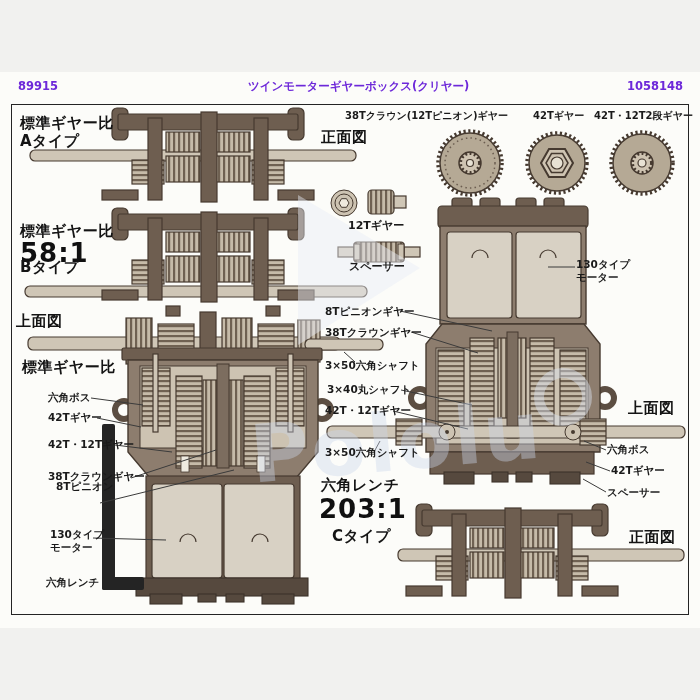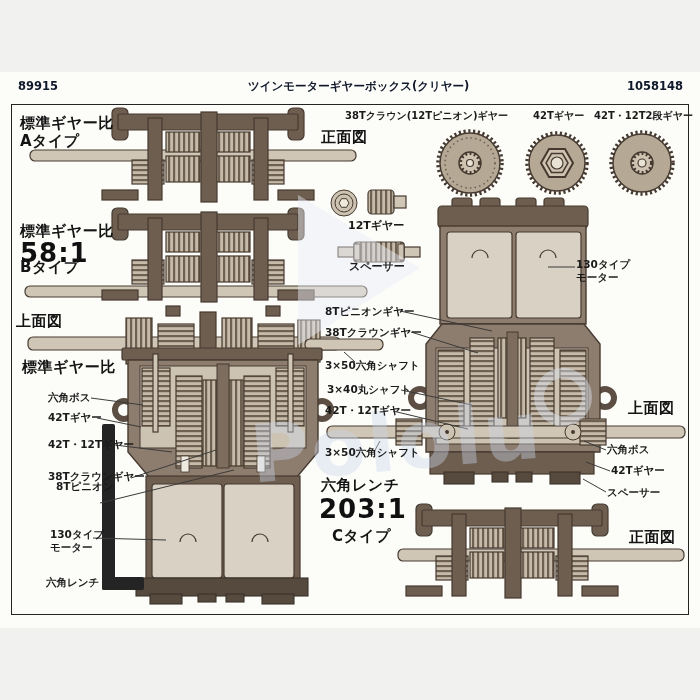--- a/index.html
+++ b/index.html
@@ -1,19 +1,19 @@
 <!DOCTYPE html>
 <html><head>
 <meta charset="utf-8">
 <style>
   html,body{margin:0;padding:0;}
   body{font-family:"DejaVu Sans",sans-serif;background:#eceded;}
   .stage{position:relative;width:700px;height:700px;background:#f1f1ef;overflow:hidden;}
   .paper{position:absolute;left:0;top:72px;width:700px;height:556px;background:#fcfcf9;}
-  .header-row{position:absolute;left:0;top:79px;width:700px;height:20px;color:#0f172a;}
+  .header-row{position:absolute;left:0;top:79px;width:700px;height:20px;color:#6d28d9;}
   .hdr{position:absolute;font-weight:bold;font-size:11.5px;letter-spacing:0;white-space:nowrap;}
   .diagram-box{position:absolute;left:11px;top:104px;width:678px;height:511px;border:1.6px solid #242424;background:transparent;box-sizing:border-box;}
   svg.draw{position:absolute;left:0;top:0;width:700px;height:700px;}
   
   .fd{fill:#6e5e50;stroke:#463a30;stroke-width:1.2}
   .fd2{fill:#56493e;stroke:#3c322a;stroke-width:1.1}
   .fm{fill:#8d7d6e;stroke:#463a30;stroke-width:1.4}
   .fm2{fill:#7c6d5f;stroke:#463a30;stroke-width:1}
   .fl{fill:#cdc3b2;stroke:#463a30;stroke-width:1}
   .fs1{fill:#cfc6b6;stroke:#463a30;stroke-width:1.2}

